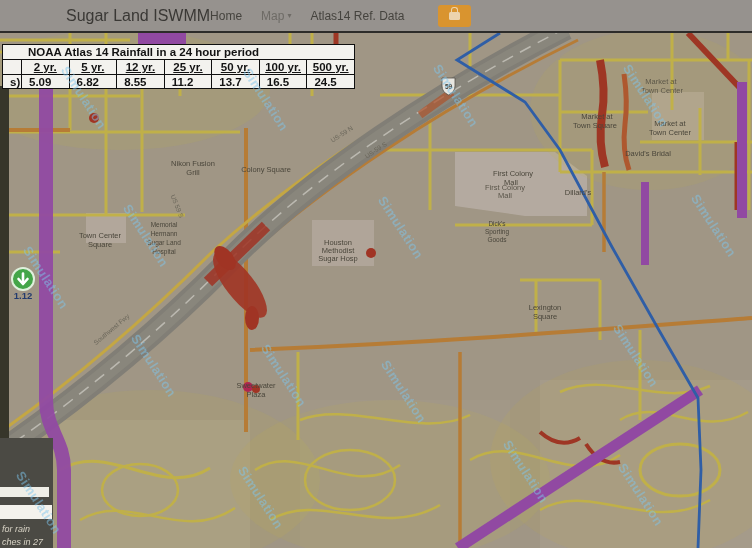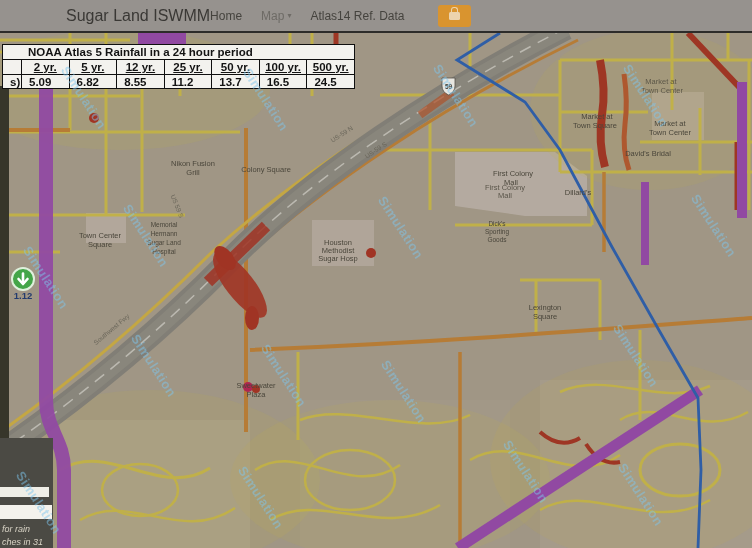--- a/index.html
+++ b/index.html
@@ -235,21 +235,21 @@
         <col>
         <col>
         <col>
         <col>
         <col>
         <col>
         <col>
       </colgroup>
     <tbody>
         <tr>
-          <td class="t-title" colspan="8">NOAA Atlas 5 Rainfall in a 24 hour period</td>
+          <td class="t-title" colspan="8">NOAA Atlas 14 Rainfall in a 24 hour period</td>
         </tr>
     <tr>
       <td class="t-head"></td>
       <td class="t-head">2 yr.</td>
       <td class="t-head">5 yr.</td>
       <td class="t-head">12 yr.</td>
       <td class="t-head">25 yr.</td>
       <td class="t-head">50 yr.</td>
       <td class="t-head">100 yr.</td>
       <td class="t-head">500 yr.</td>
@@ -264,21 +264,21 @@
       <td class="t-val">16.5</td>
       <td class="t-val">24.5</td>
     </tr>
   </tbody>
     </table>
 
   <div class="left-panel">
     <div class="panel-bar1"></div>
     <div class="panel-bar2"></div>
     <div class="panel-cap cap1">for rain</div>
-    <div class="panel-cap cap2">ches in 31</div>
+    <div class="panel-cap cap2">ches in 27</div>
   </div>
 
   <svg class="wm-layer" viewBox="0 0 752 548">
     <g text-anchor="middle">
       <text transform="translate(80,100) rotate(57)">Simulation</text>
       <text transform="translate(262,102) rotate(57)">Simulation</text>
       <text transform="translate(452,98) rotate(57)">Simulation</text>
       <text transform="translate(642,98) rotate(57)">Simulation</text>
       <text transform="translate(142,238) rotate(57)">Simulation</text>
       <text transform="translate(397,230) rotate(57)">Simulation</text>

